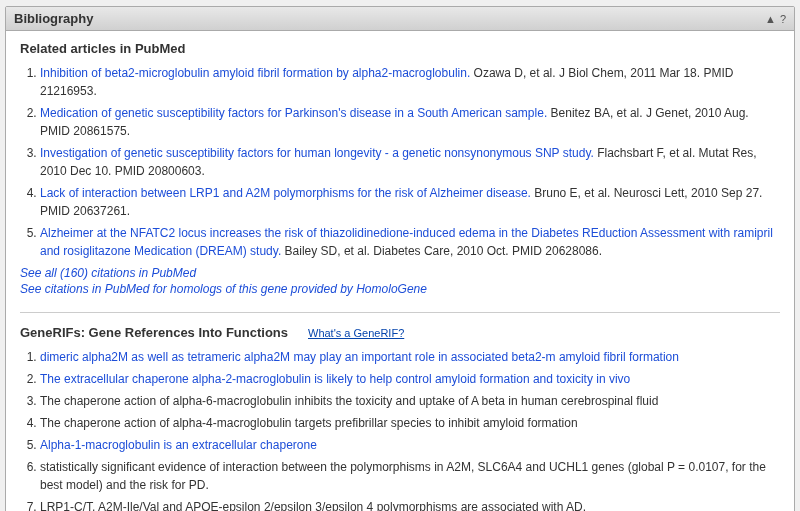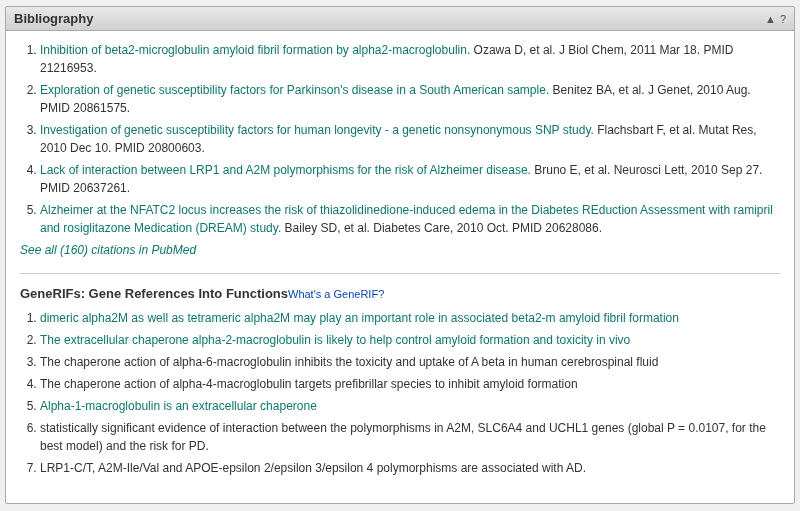--- a/index.html
+++ b/index.html
@@ -63,76 +63,79 @@
     }
     ol {
       padding-left: 20px;
     }
     ol li {
       margin-bottom: 4px;
       line-height: 1.5;
       color: #333;
     }
     a, .link {
-      color: #0f766e;
+      color: #1d4ed8;
       text-decoration: none;
       cursor: pointer;
     }
     .see-all-links {
       margin-top: 6px;
       font-style: italic;
     }
     .see-all-links div {
       margin-bottom: 2px;
     }
     .generif-header {
       display: flex;
       align-items: baseline;
-      gap: 0;
+      gap: 20px;
       margin-bottom: 8px;
     }
     .generif-whats {
       color: #0645ad;
       font-size: 11px;
       cursor: pointer;
+      text-decoration: underline;
     }
   </style>
 </head>
 <body>
 
 <div class="window">
   <div class="title-bar">
     <span class="title-bar-title">Bibliography</span>
     <div class="title-bar-controls">
       <span>▲</span>
       <span>?</span>
     </div>
   </div>
   <div class="content">
 
     <div class="section">
+      <div class="section-title">Related articles in PubMed</div>
       <ol>
         <li>
           <a class="link">Inhibition of beta2-microglobulin amyloid fibril formation by alpha2-macroglobulin.</a><span> Ozawa D, et al. J Biol Chem, 2011 Mar 18. PMID 21216953.</span>
         </li>
         <li>
-          <a class="link">Exploration of genetic susceptibility factors for Parkinson's disease in a South American sample.</a><span> Benitez BA, et al. J Genet, 2010 Aug. PMID 20861575.</span>
+          <a class="link">Medication of genetic susceptibility factors for Parkinson's disease in a South American sample.</a><span> Benitez BA, et al. J Genet, 2010 Aug. PMID 20861575.</span>
         </li>
         <li>
           <a class="link">Investigation of genetic susceptibility factors for human longevity - a genetic nonsynonymous SNP study.</a><span> Flachsbart F, et al. Mutat Res, 2010 Dec 10. PMID 20800603.</span>
         </li>
         <li>
           <a class="link">Lack of interaction between LRP1 and A2M polymorphisms for the risk of Alzheimer disease.</a><span> Bruno E, et al. Neurosci Lett, 2010 Sep 27. PMID 20637261.</span>
         </li>
         <li>
           <a class="link">Alzheimer at the NFATC2 locus increases the risk of thiazolidinedione-induced edema in the Diabetes REduction Assessment with ramipril and rosiglitazone Medication (DREAM) study.</a><span> Bailey SD, et al. Diabetes Care, 2010 Oct. PMID 20628086.</span>
         </li>
       </ol>
       <div class="see-all-links">
         <div><a class="link">See all (160) citations in PubMed</a></div>
+        <div><a class="link">See citations in PubMed for homologs of this gene provided by HomoloGene</a></div>
       </div>
     </div>
 
     <hr class="divider">
 
     <div class="section">
       <div class="generif-header">
         <span class="section-title" style="margin-bottom:0;">GeneRIFs: Gene References Into Functions</span>
         <a class="generif-whats link">What's a GeneRIF?</a>
       </div>

